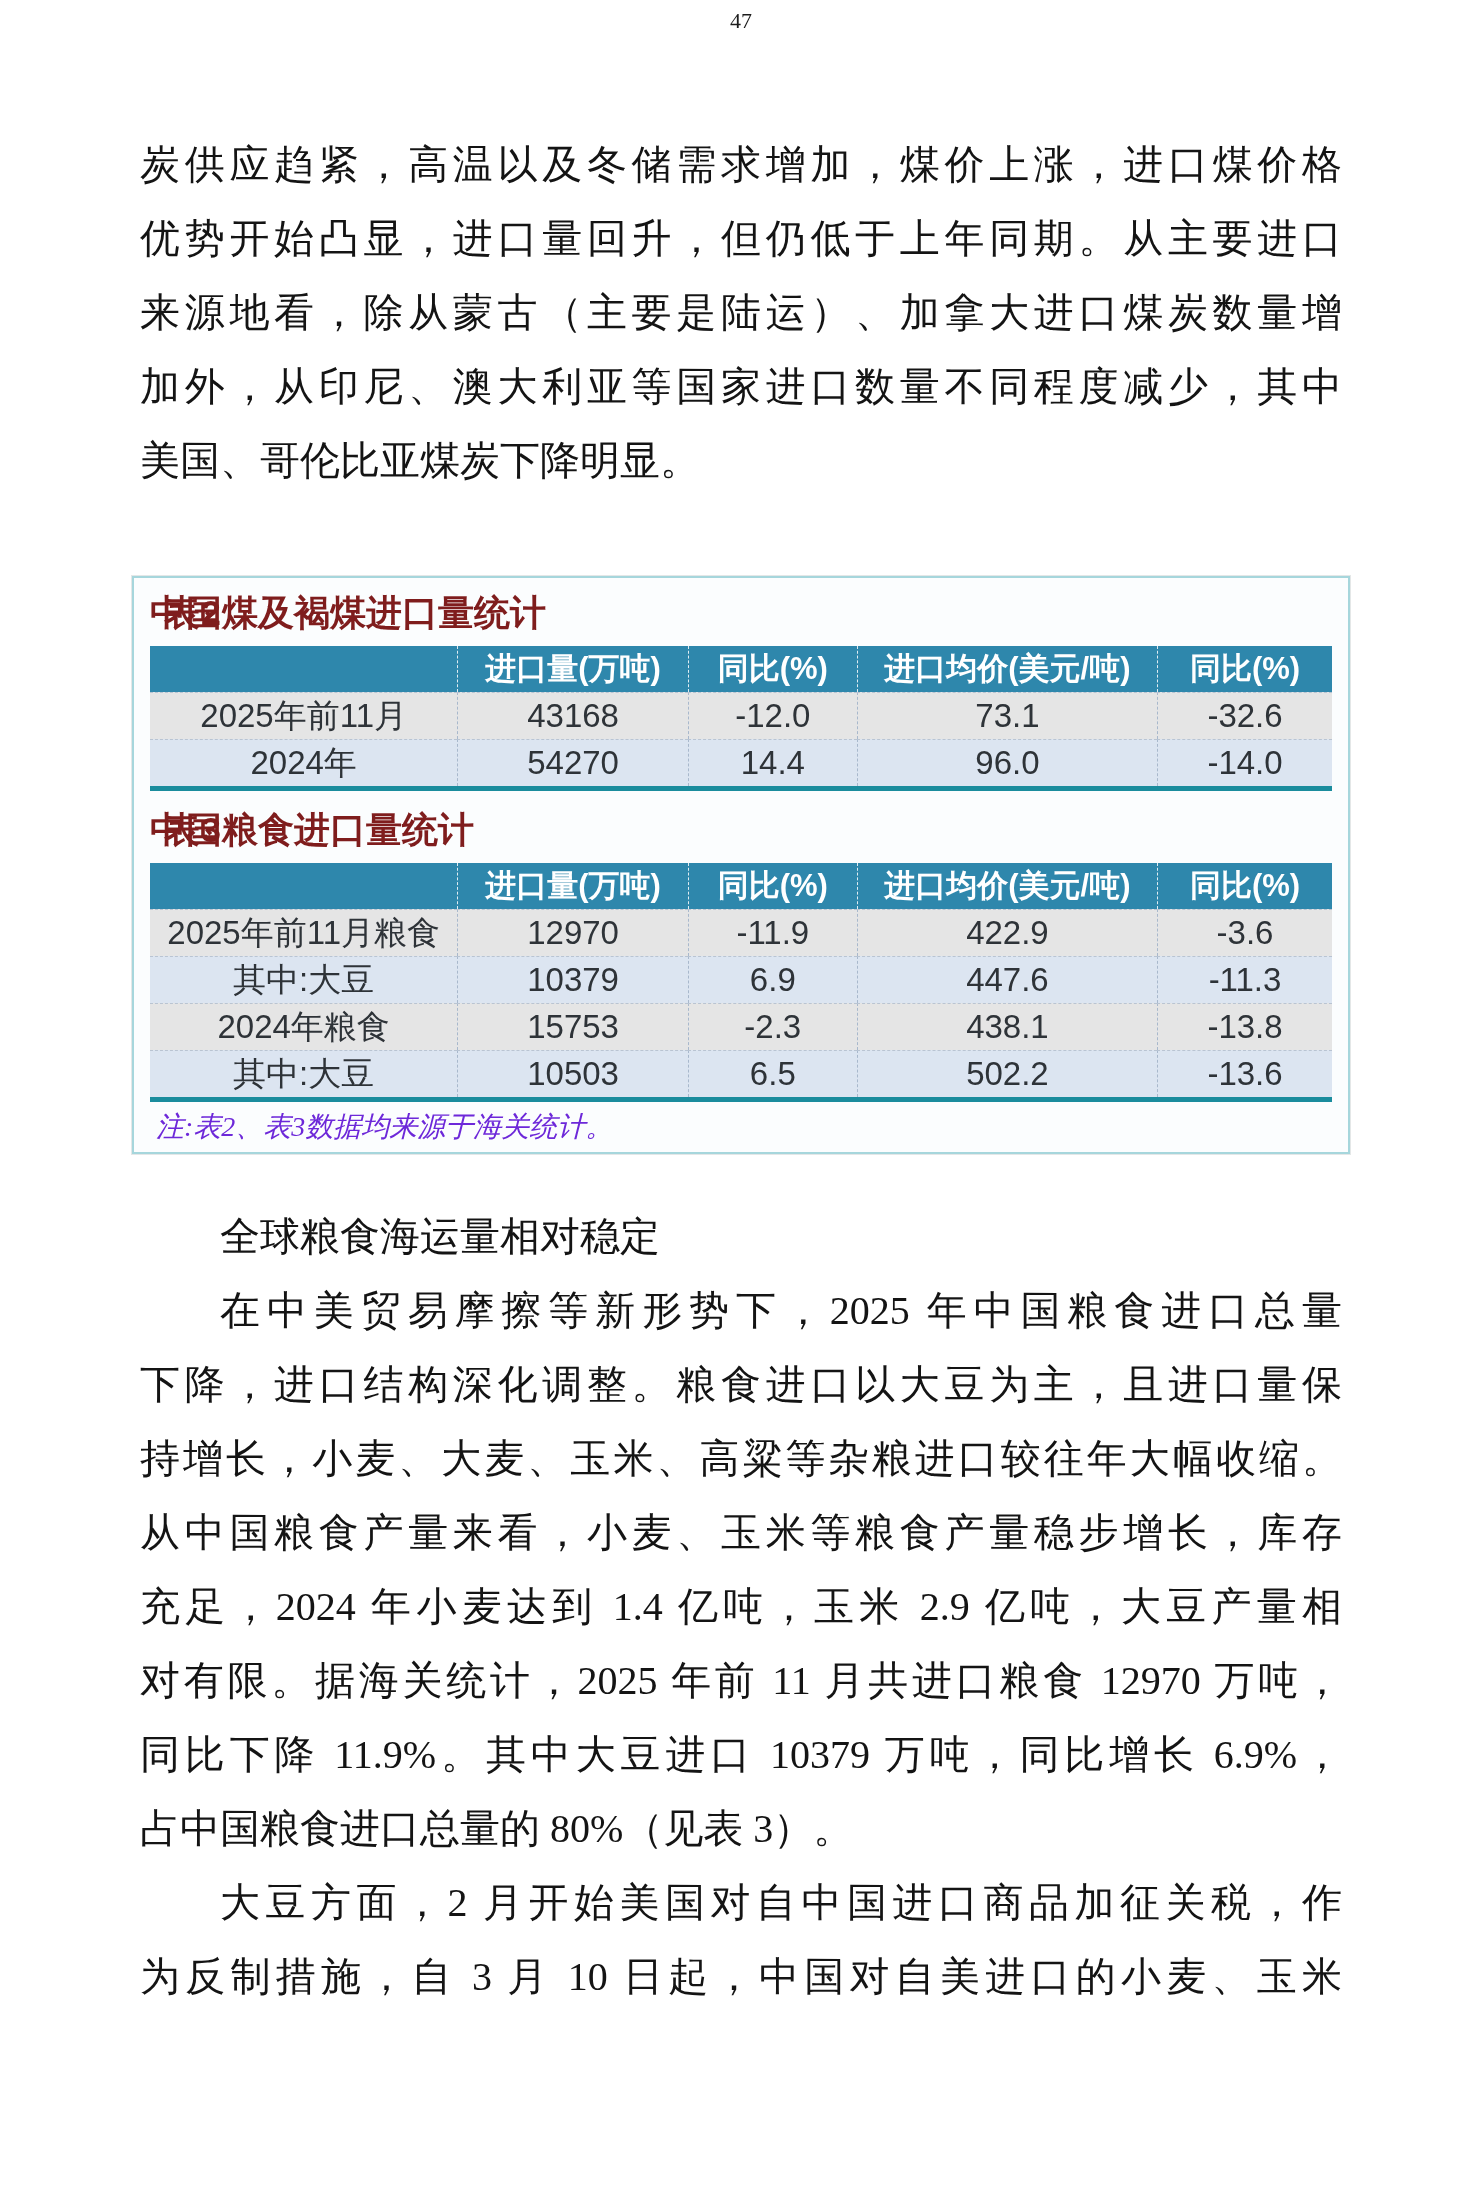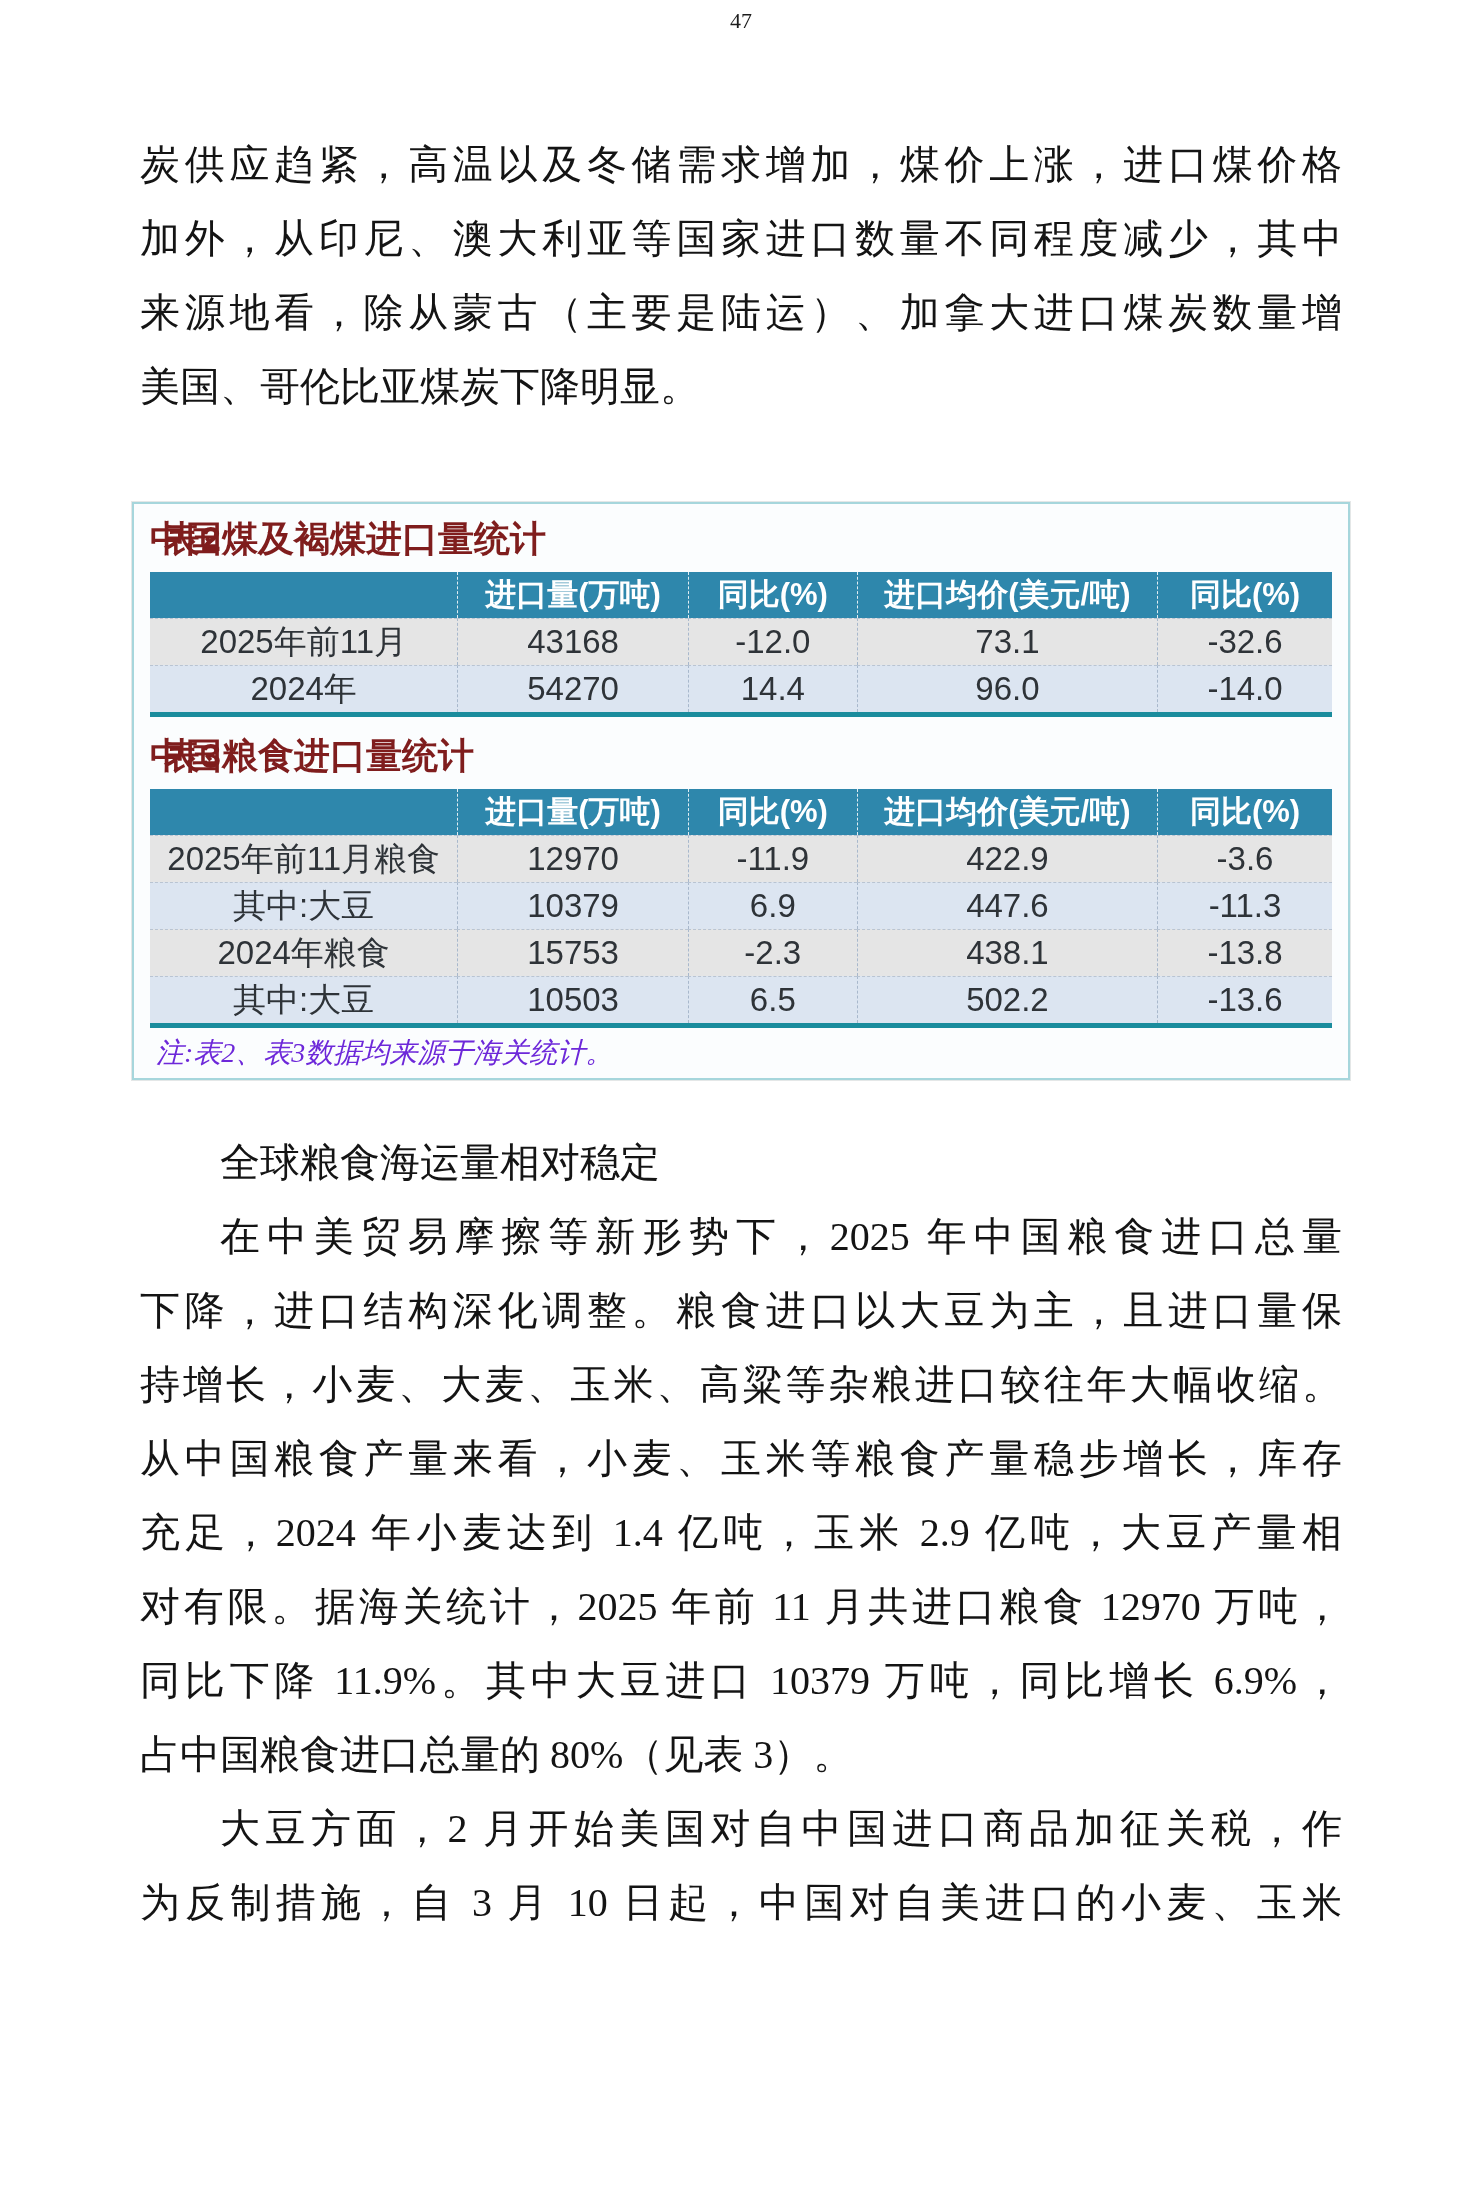--- a/index.html
+++ b/index.html
@@ -113,22 +113,23 @@
 </style>
 </head>
 <body>
 
 <div class="page">
 
   <div class="page-number">47</div>
 
   <div class="para p1">
     <div class="line">炭供应趋紧，高温以及冬储需求增加，煤价上涨，进口煤价格</div>
+    <div class="line">优势开始凸显，进口量回升，但仍低于上年同期。从主要进口</div>
+    <div class="line">来源地看，除从蒙古（主要是陆运）、加拿大进口煤炭数量增</div>
     <div class="line">加外，从印尼、澳大利亚等国家进口数量不同程度减少，其中</div>
-    <div class="line">来源地看，除从蒙古（主要是陆运）、加拿大进口煤炭数量增</div>
     <div class="line lastline">美国、哥伦比亚煤炭下降明显。</div>
   </div>
 
   <div class="tables-box">
 
     <div class="tbl-caption">
       <span class="tag">表2</span>
       <span class="title">中国煤及褐煤进口量统计</span>
     </div>
     <table class="stat t2">

